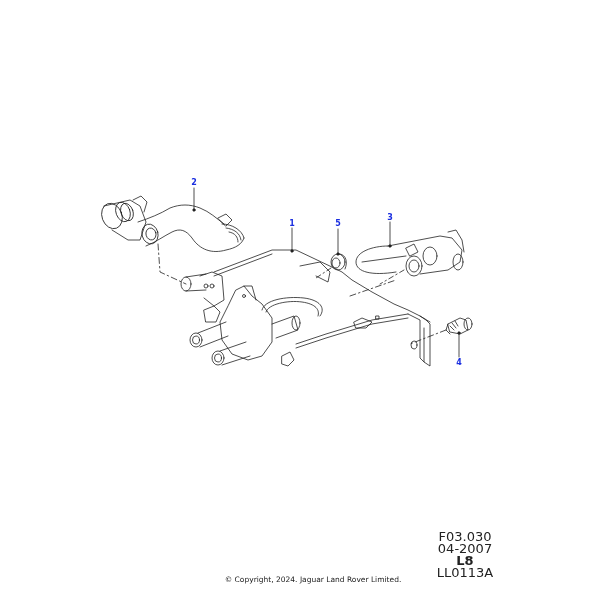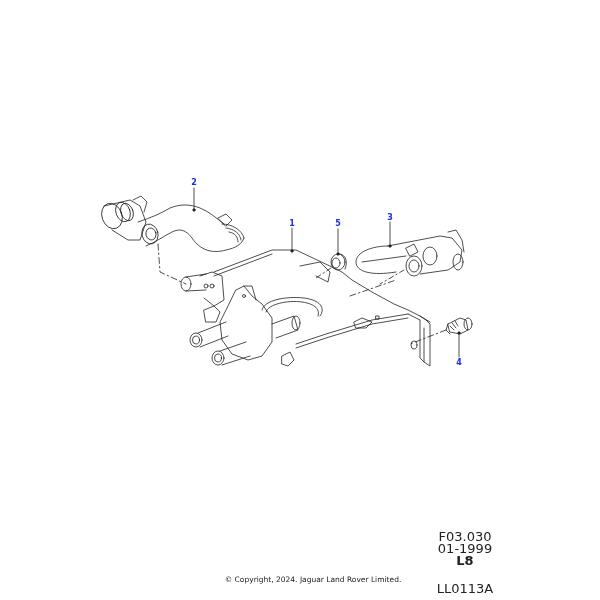--- a/index.html
+++ b/index.html
@@ -125,17 +125,17 @@
   </g>
 </svg>
 
 <div class="callout" style="left:194px;top:179px;">2</div>
 <div class="callout" style="left:292px;top:220px;">1</div>
 <div class="callout" style="left:338px;top:220px;">5</div>
 <div class="callout" style="left:390px;top:214px;">3</div>
 <div class="callout" style="left:459px;top:359px;">4</div>
 
 <div class="meta" style="top:530px;">F03.030</div>
-<div class="meta" style="top:542px;">01-1999</div>
+<div class="meta" style="top:542px;">04-2007</div>
 <div class="meta" style="top:554px;font-weight:bold;">L8</div>
-<div class="meta" style="top:566px;margin-top:16px;">LL0113A</div>
+<div class="meta" style="top:566px;">LL0113A</div>
 
 <div class="copyright">© Copyright, 2024. Jaguar Land Rover Limited.</div>
 
 </body></html>

